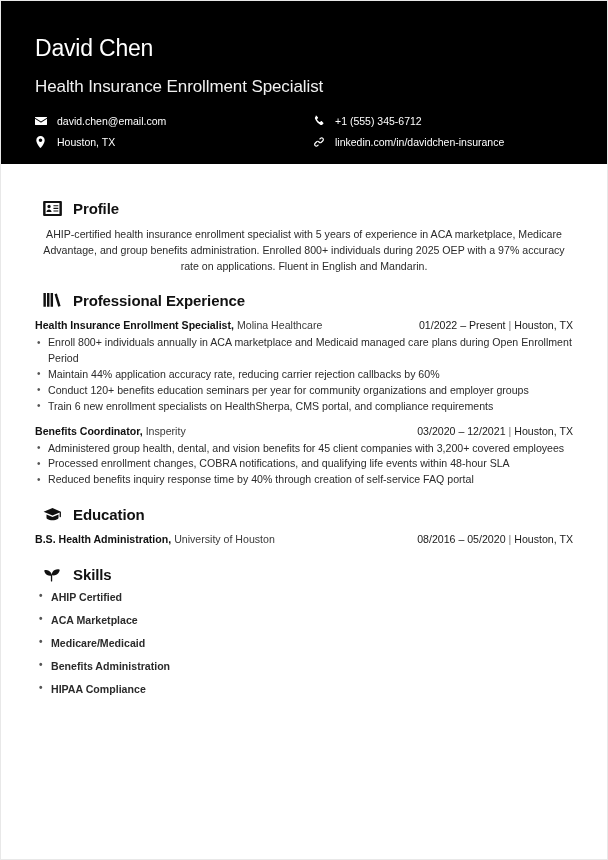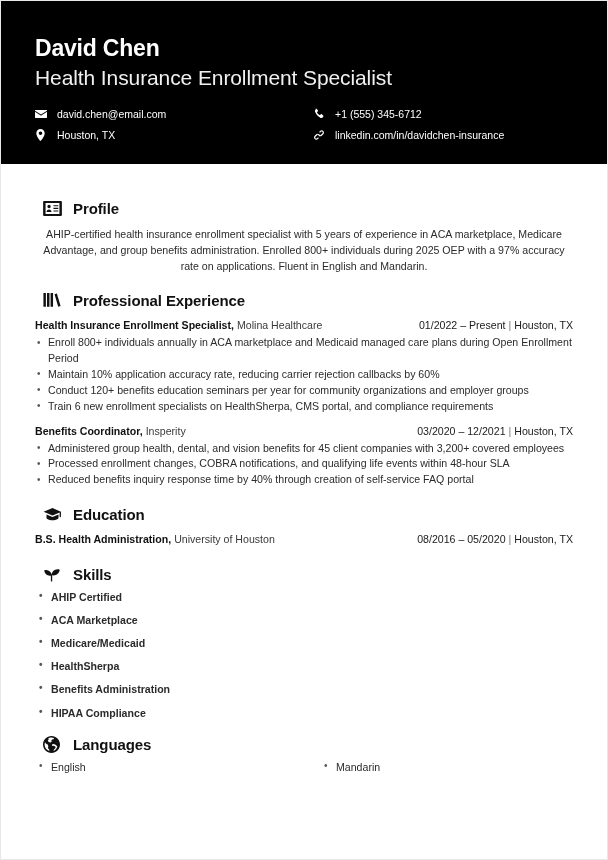--- a/index.html
+++ b/index.html
@@ -23,31 +23,31 @@
   
   #header-band {
     background: #000000;
     color: #ffffff;
     padding: 34px 34px 26px 34px;
     height: 163px;
   }
 
   #name {
     font-size: 23px;
-    font-weight: bold;
+    font-weight: normal;
     letter-spacing: -0.2px;
     line-height: 1.15;
     color: #ffffff;
   }
 
   #job-title {
-    font-size: 21px;
+    font-size: 17px;
     font-weight: normal;
     color: #f0f0f0;
-    margin-top: 5px;
+    margin-top: 16px;
     letter-spacing: -0.1px;
   }
 
   #contact-grid {
     margin-top: 18px;
     display: grid;
     grid-template-columns: 278px 1fr;
     row-gap: 9px;
   }
 
@@ -276,21 +276,21 @@
           <div class="entry-left">
             <span class="entry-role">Health Insurance Enrollment Specialist,</span>
             <span class="entry-org">Molina Healthcare</span>
           </div>
           <div class="entry-meta">
             <span>01/2022 – Present</span><span class="meta-sep">|</span><span>Houston, TX</span>
           </div>
         </div>
         <ul class="bullets">
           <li>Enroll 800+ individuals annually in ACA marketplace and Medicaid managed care plans during Open Enrollment Period</li>
-          <li>Maintain 10% application accuracy rate, reducing carrier rejection callbacks by 60%</li>
+          <li>Maintain 44% application accuracy rate, reducing carrier rejection callbacks by 60%</li>
           <li>Conduct 120+ benefits education seminars per year for community organizations and employer groups</li>
           <li>Train 6 new enrollment specialists on HealthSherpa, CMS portal, and compliance requirements</li>
         </ul>
       </div>
 
       <div class="entry">
         <div class="entry-head">
           <div class="entry-left">
             <span class="entry-role">Benefits Coordinator,</span>
             <span class="entry-org">Insperity</span>
@@ -337,35 +337,20 @@
           <svg width="18" height="15" viewBox="0 0 18 16">
               <path d="M8.6 8.5c.2-2.3 1.4-4.2 3.3-5.2 1.5-.8 3.3-1 4.9-.6.3.1.5.4.4.7-.5 2.2-1.8 3.9-3.6 4.8-1.4.7-3 .9-4.4.6v6.0c0 .4-.3.7-.7.7s-.7-.3-.7-.7V9.4C6.4 9.6 5 9.3 3.8 8.6 2.2 7.7 1.1 6.1.7 4.1c-.1-.3.1-.6.4-.7 1.5-.4 3.1-.2 4.5.5 1.5.8 2.6 2.2 3.0 4.0v.6z"></path>
             </svg>
         </span>
         <span class="section-title">Skills</span>
       </div>
       <ul class="skill-list">
         <li>AHIP Certified</li>
         <li>ACA Marketplace</li>
         <li>Medicare/Medicaid</li>
-        <li>HealthSherpa</li>
         <li>Benefits Administration</li>
         <li>HIPAA Compliance</li>
       </ul>
     </div>
 
-    <div class="section">
-      <div class="section-head">
-        <span class="section-icon">
-          <svg width="17" height="17" viewBox="0 0 16 16">
-              <path d="M8 0C3.6 0 0 3.6 0 8s3.6 8 8 8 8-3.6 8-8-3.6-8-8-8zm0 1.5c.9 0 1.7.2 2.5.5l-.6 1.0-1.3.3-.9 1.1.5 1.0-1.3.6-1.5-.3-1.0-1.2 1.1-1.4-.6-.8C5.6 1.8 6.8 1.5 8 1.5zM1.5 8c0-.8.1-1.5.4-2.2l1.0 1.5 1.5.7.6 1.6-.4 1.8 1.2 1.3.2 1.4C3.3 13.2 1.5 10.8 1.5 8zm8.4 6.3l.3-1.6 1.6-1.5-.2-1.3-1.6-.7-1.3.2-.3-1.3 1.6-.5 1.9.6 1.1 1.3.5-.2c-.3 2.6-2.3 4.7-4.9 5.1l-.7-.1z"></path>
-            </svg>
-        </span>
-        <span class="section-title">Languages</span>
-      </div>
-      <ul class="lang-list">
-        <li>English</li>
-        <li>Mandarin</li>
-      </ul>
-    </div>
 
   </div>
 </div>
 
 </body></html>

